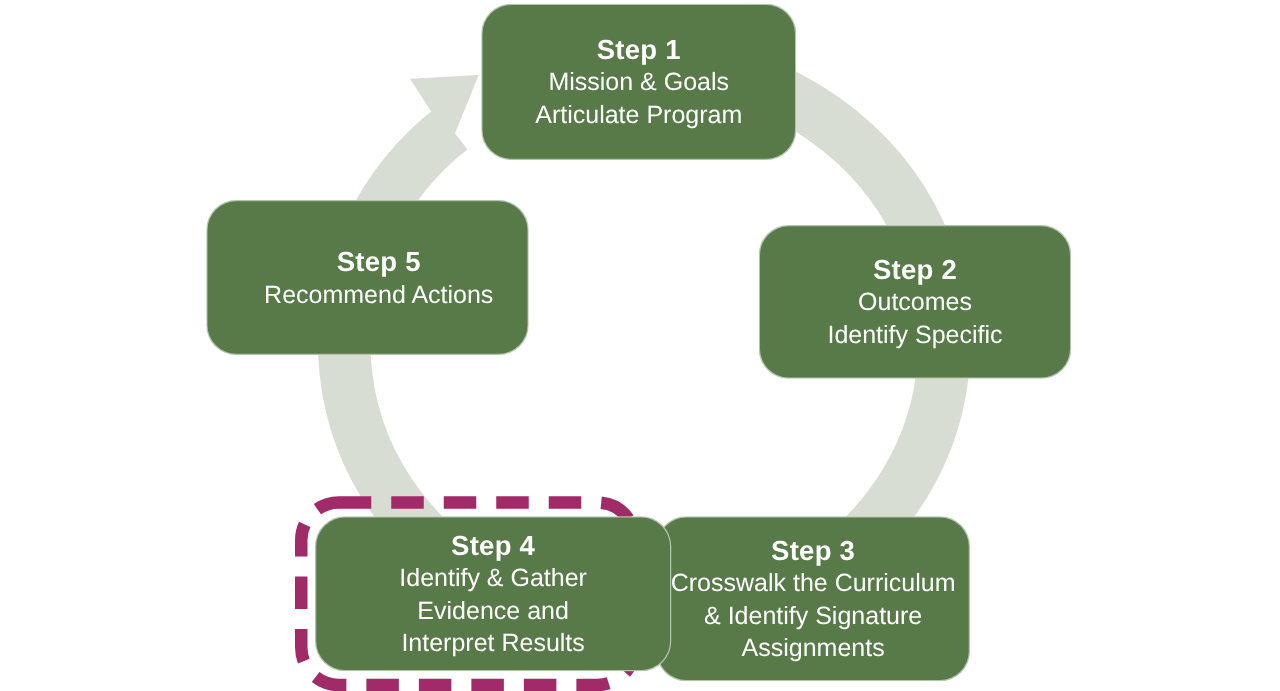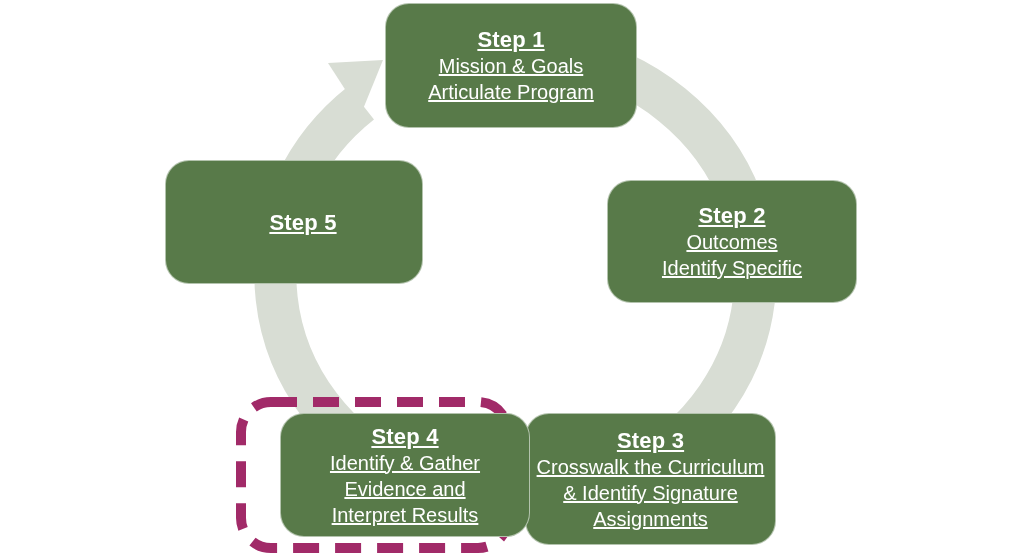--- a/index.html
+++ b/index.html
@@ -28,37 +28,36 @@
     background: #587a49;
     border: 1px solid rgba(255,255,255,0.55);
     border-radius: 24px;
     color: #ffffff;
     display: flex;
     flex-direction: column;
     align-items: center;
     justify-content: center;
     text-align: center;
     padding: 6px 8px;
-    text-decoration: underline;
   }
   .step-title {
     font-weight: 700;
     font-size: 22px;
     line-height: 27px;
     letter-spacing: 0.2px;
   }
   .step-line {
     font-weight: 400;
     font-size: 20px;
     line-height: 26px;
   }
   .s1 { left: 385px; top: 3px;   width: 252px; height: 125px; }
   .s2 { left: 607px; top: 162px; width: 250px; height: 123px; margin-top: 18px; }
   .s3 { left: 525px; top: 413px; width: 251px; height: 132px; }
-  .s4 { left: 252px; top: 413px; width: 250px; height: 124px; margin-left: 28px; }
+  .s4 { left: 252px; top: 413px; width: 285px; height: 124px; }
   .s5 { left: 165px; top: 160px; width: 258px; height: 124px; padding-left: 26px; }
 </style>
 </head>
 <body>
 
 <div class="stage">
 
   <svg class="bg-svg" viewBox="0 0 1024 553" aria-hidden="true">
 
     <path d="M 453 58 A 240 225 0 1 1 361 103" fill="none" stroke="#d8ddd4" stroke-width="42"></path>
@@ -89,15 +88,16 @@
 
   <div class="step-box s4">
     <div class="step-title">Step 4</div>
     <div class="step-line">Identify &amp; Gather</div>
     <div class="step-line">Evidence and</div>
     <div class="step-line">Interpret Results</div>
   </div>
 
   <div class="step-box s5">
     <div class="step-title">Step 5</div>
+    <div class="step-line">Recommend Actions</div>
   </div>
 
 </div>
 
 </body></html>

